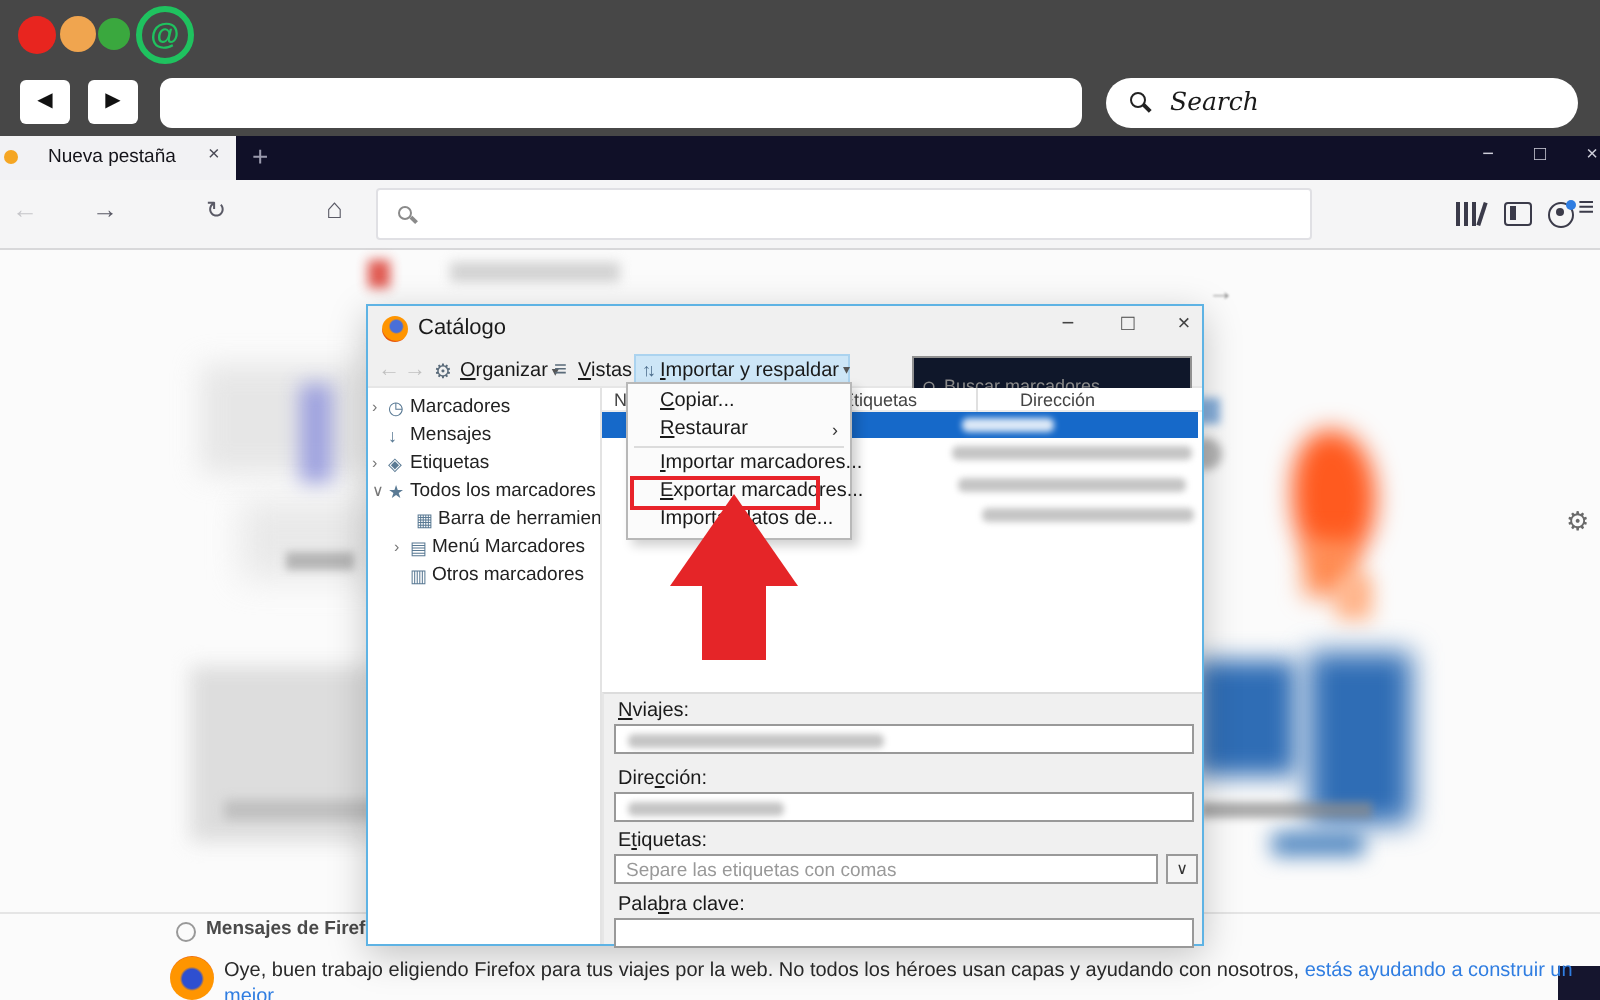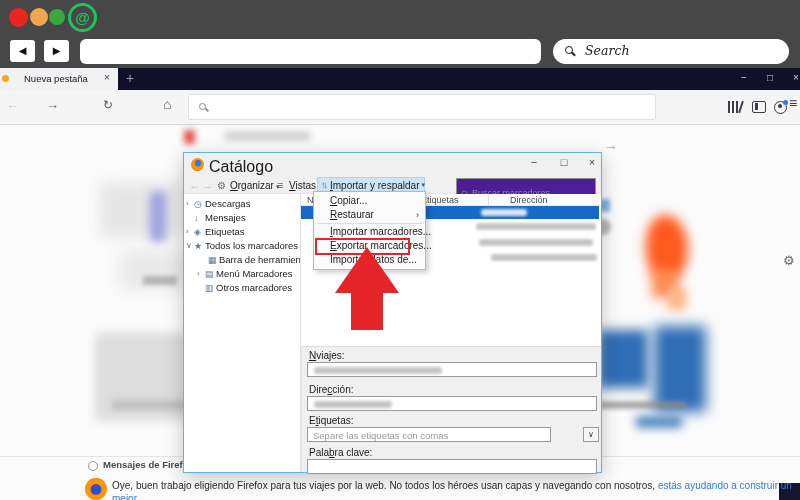--- a/index.html
+++ b/index.html
@@ -53,30 +53,30 @@
   
   .msg-icon{position:absolute;left:88px;top:461px;width:10px;height:10px;border:1px solid #999;border-radius:50%}
   .msg-label{position:absolute;left:103px;top:459px;font-size:9.5px;font-weight:700;color:#4a4a4a}
   .ff-big{position:absolute;left:85px;top:478px;width:22px;height:22px;border-radius:50%;background:radial-gradient(circle at 50% 52%,#2e4fd0 0 30%,#ff9500 38% 68%,#e8590c 72% 100%)}
   .msg-text{position:absolute;left:112px;top:479px;width:690px;font-size:10px;line-height:13px;color:#2a2a2a}
   .msg-text .link{color:#2f7de1}
   
   .dialog{position:absolute;left:183px;top:152px;width:419px;height:321px;background:#fff;border:1px solid #5eb3e4;box-shadow:0 5px 18px rgba(0,0,0,.22);z-index:10}
   .dlg-titlebar{position:absolute;left:0;top:0;right:0;height:23px;background:#f0f0f0}
   .ffico{position:absolute;left:7px;top:5px;width:13px;height:13px;border-radius:50%;background:radial-gradient(circle at 55% 40%,#4a6fd8 0 28%,#ff9500 36% 66%,#e8590c 70% 100%)}
-  .dlg-title{position:absolute;left:25px;top:5px;font-size:16px;color:#1a1a1a}
+  .dlg-title{position:absolute;left:25px;top:5px;font-size:11px;color:#1a1a1a}
   .dlg-btn{position:absolute;top:3px;width:16px;text-align:center;font-size:11px;color:#444}
   .dlg-toolbar{position:absolute;left:0;top:23px;right:0;height:18px;background:#f0f0f0;border-bottom:1px solid #e6e6e6}
   .dt{position:absolute;font-size:10px;color:#1a1a1a;white-space:nowrap}
   .ak{text-decoration:underline}
   .caret{font-size:7px;color:#555;margin-left:2px}
   .imp-btn{position:absolute;left:133px;top:1px;height:16px;width:108px;background:#cde6f7;border:1px solid #abd3ef;display:flex;align-items:center;padding:0 3px;white-space:nowrap}
   .imp-btn .updown{font-size:9px;color:#4a6b8a;letter-spacing:-2px;margin-right:4px}
   .imp-btn .lbl{font-size:10px;color:#1a1a1a}
-  .dlg-search{position:absolute;left:272px;top:2px;width:140px;height:30px;border:1px solid #919191;background:#4c1d95;display:flex;align-items:center;padding:0 4px}
+  .dlg-search{position:absolute;left:272px;top:2px;width:140px;height:30px;border:1px solid #919191;background:#0f172a;display:flex;align-items:center;padding:0 4px}
   .dlg-search .mag.gray{transform:scale(.8)}
   .dlg-search .ph{font-size:9px;color:#8a8a8a;margin-left:4px}
   .dlg-sidebar{position:absolute;left:0;top:41px;width:117px;bottom:0;background:#fff;border-right:1px solid #e3e3e3}
   .trow{position:absolute;left:0;right:0;height:13px;display:flex;align-items:center;white-space:nowrap;overflow:hidden}
   .texp{display:inline-block;width:8px;font-size:8px;color:#777;flex:0 0 auto}
   .ticn{display:inline-block;width:11px;font-size:9px;color:#5a7a94;flex:0 0 auto}
   .tlbl{font-size:9.5px;color:#222}
   .dlg-cols{position:absolute;left:117px;top:41px;right:0;height:12px;border-bottom:1px solid #ececec;background:#fff}
   .colh{position:absolute;top:1px;font-size:9px;color:#444}
   .vsep{position:absolute;top:0;height:12px;width:1px;background:#e0e0e0}
@@ -167,21 +167,21 @@
     <div class="blob" style="left:636px;top:291px;width:46px;height:12px;background:#4f86c0;filter:blur(5px)"></div>
     <div class="blob" style="left:600px;top:276px;width:86px;height:8px;background:#8a8a8a;opacity:.7;filter:blur(2px)"></div>
   </div>
 
   <div class="divider"></div>
   <div class="darkcorner"></div>
 
   <span class="msg-icon"></span>
   <span class="msg-label">Mensajes de Firefox</span>
   <span class="ff-big"></span>
-  <div class="msg-text"><span>Oye, buen trabajo eligiendo Firefox para tus viajes por la web. No todos los héroes usan capas y navegando con nosotros, </span><span class="link">estás ayudando a construir un mejor</span><br></div>
+  <div class="msg-text"><span>Oye, buen trabajo eligiendo Firefox para tus viajes por la web. No todos los héroes usan capas y ayudando con nosotros, </span><span class="link">estás ayudando a construir un mejor</span><br></div>
 
   <div class="dialog">
     <div class="dlg-titlebar">
       <span class="ffico"></span>
       <span class="dlg-title">Catálogo</span>
       <span class="dlg-btn" style="left:342px">−</span>
       <span class="dlg-btn" style="left:372px">□</span>
       <span class="dlg-btn" style="left:400px">×</span>
     </div>
 
@@ -200,21 +200,21 @@
       <div class="dlg-search">
         <span class="mag gray"></span>
         <span class="ph">Buscar marcadores</span>
       </div>
     </div>
 
     <div class="dlg-sidebar">
       <div class="trow" style="top:3px;padding-left:2px">
           <span class="texp">›</span>
           <span class="ticn">◷</span>
-          <span class="tlbl">Descargas</span>
+          <span class="tlbl">Marcadores</span>
         </div>
       <div class="trow" style="top:17px;padding-left:2px">
           <span class="texp"></span>
           <span class="ticn">↓</span>
           <span class="tlbl">Mensajes</span>
         </div>
       <div class="trow" style="top:31px;padding-left:2px">
           <span class="texp">›</span>
           <span class="ticn">◈</span>
           <span class="tlbl">Etiquetas</span>
@@ -258,21 +258,21 @@
     <div class="form-panel">
       <span class="flabel" style="top:3px"><span class="ak">N</span><span>viajes:</span></span>
       <div class="finput" style="top:15px">
           <span class="redact" style="left:6px;top:4px;width:128px"></span>
         </div>
       <span class="flabel" style="top:37px"><span>Dire</span><span class="ak">c</span><span>ción:</span></span>
       <div class="finput" style="top:49px">
           <span class="redact" style="left:6px;top:4px;width:78px"></span>
         </div>
       <span class="flabel" style="top:68px"><span>E</span><span class="ak">t</span><span>iquetas:</span></span>
-      <div class="finput" style="top:80px;width:244px">
+      <div class="finput" style="top:80px;width:272px">
           <span class="fph">Separe las etiquetas con comas</span>
         </div>
       <span class="ddbtn" style="top:80px">∨</span>
       <span class="flabel" style="top:100px"><span>Pala</span><span class="ak">b</span><span>ra clave:</span></span>
       <div class="finput" style="top:112px"></div>
     </div>
 
     <div class="menu">
       <div class="mitem"><span class="ak">C</span><span>opiar...</span></div>
       <div class="mitem"><span class="ak">R</span><span>estaurar</span><span class="subarrow">›</span></div>

